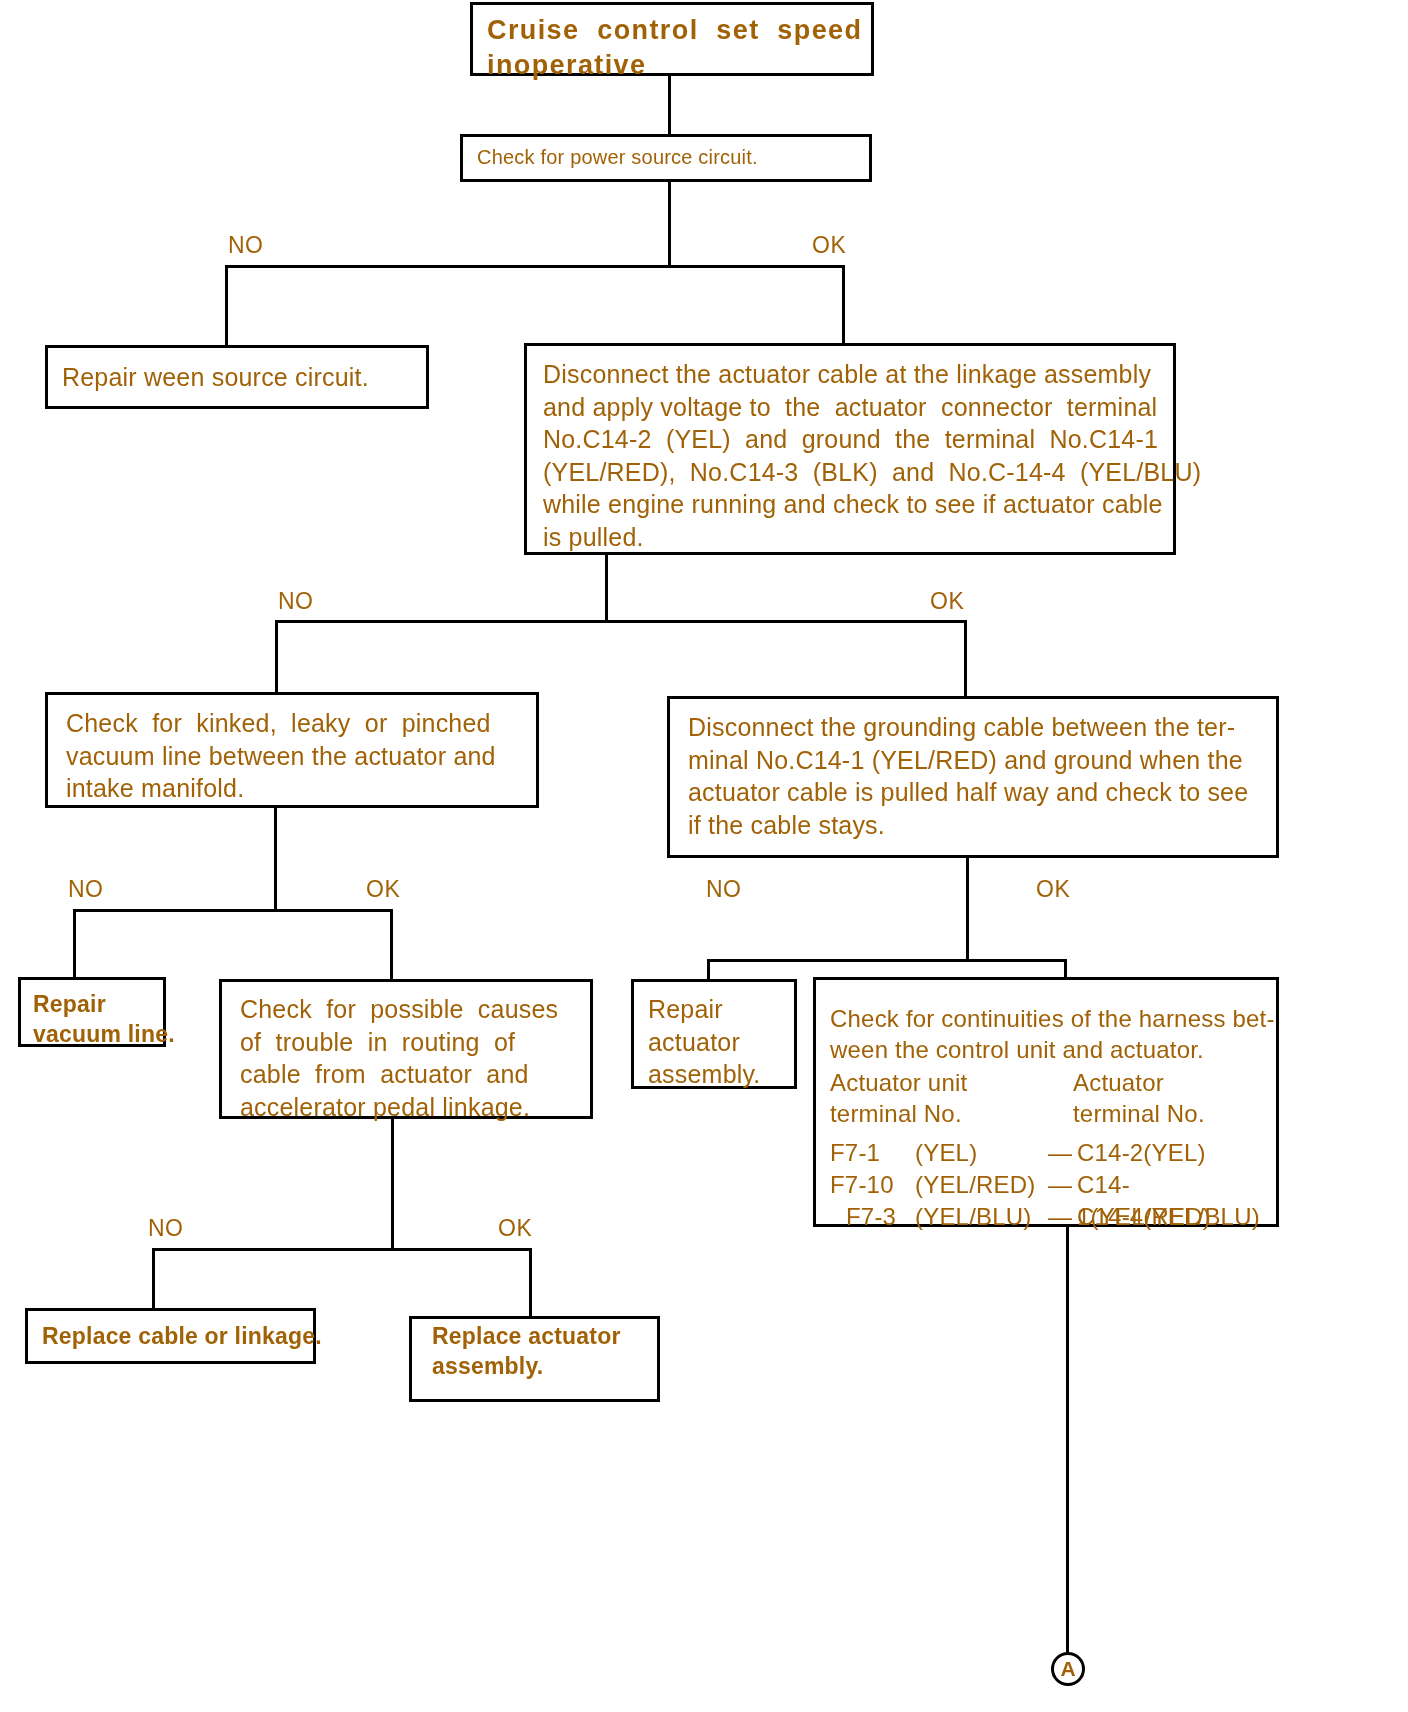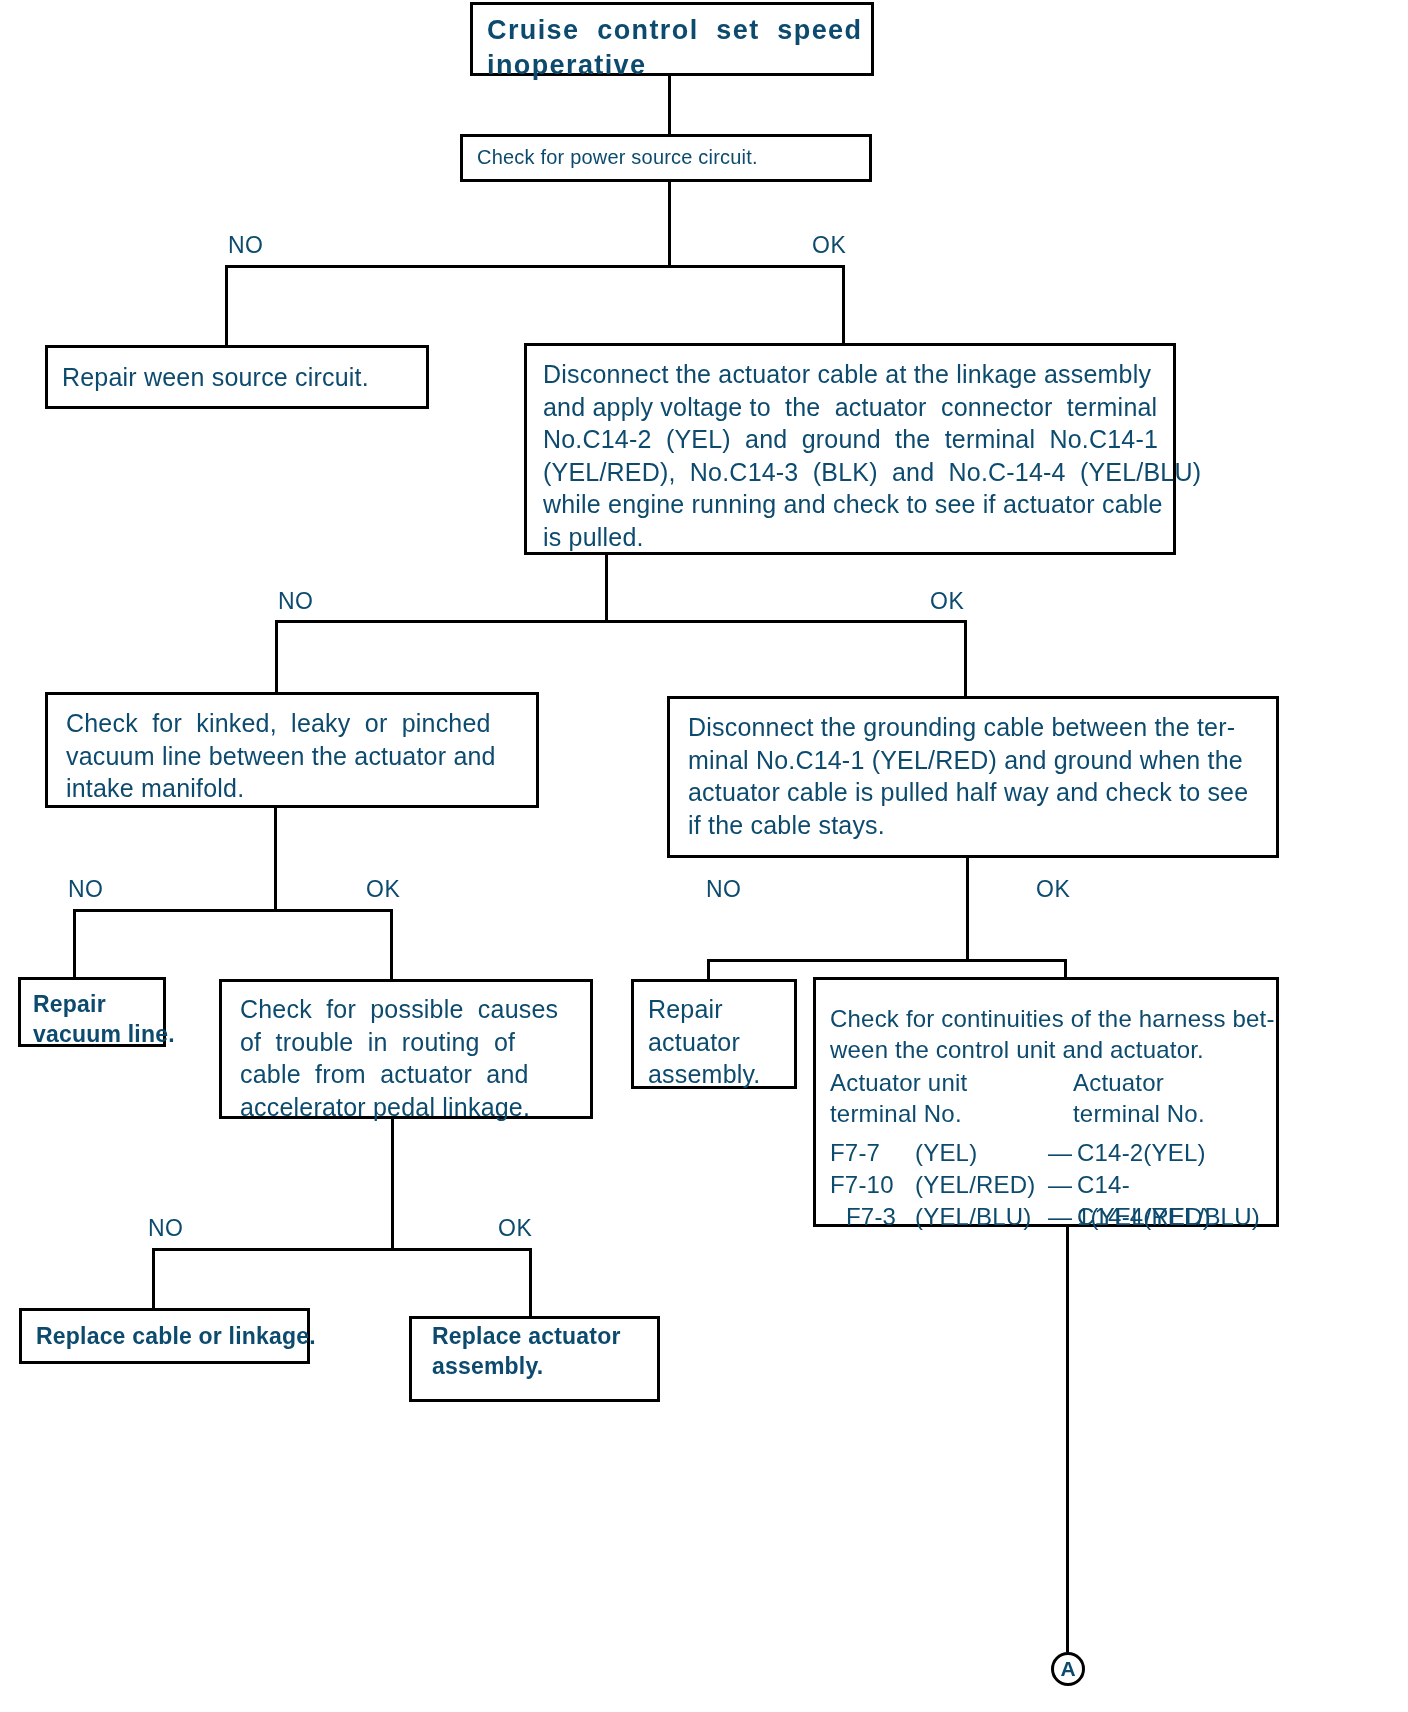--- a/index.html
+++ b/index.html
@@ -6,21 +6,21 @@
     margin: 0;
     padding: 0;
     background: #ffffff;
   }
   #page {
     position: relative;
     width: 1408px;
     height: 1712px;
     background: #ffffff;
     font-family: "Liberation Sans", sans-serif;
-    color: #0c4a6e;
+    color: #a16207;
     overflow: hidden;
   }
   .box {
     position: absolute;
     box-sizing: border-box;
     border: 3px solid #000;
     background: #fff;
     padding: 10px 14px;
     line-height: 1.30;
     letter-spacing: 0.2px;
@@ -152,21 +152,21 @@
     <span class="line t-24">Check for continuities of the harness bet-</span>
     <span class="line t-24">ween the control unit and actuator.</span>
     <div style="position:relative; height:62px; margin-top:2px;">
       <span class="t-24" style="position:absolute; left:0px; top:0px;">Actuator unit</span>
       <span class="t-24" style="position:absolute; left:0px; top:31px;">terminal No.</span>
       <span class="t-24" style="position:absolute; left:243px; top:0px;">Actuator</span>
       <span class="t-24" style="position:absolute; left:243px; top:31px;">terminal No.</span>
     </div>
     <div style="position:relative; height:100px; margin-top:8px;">
 
-      <span class="t-24" style="position:absolute; left:0px; top:0px;">F7-7</span>
+      <span class="t-24" style="position:absolute; left:0px; top:0px;">F7-1</span>
       <span class="t-24" style="position:absolute; left:85px; top:0px;">(YEL)</span>
       <span class="t-24" style="position:absolute; left:218px; top:0px;">—</span>
       <span class="t-24" style="position:absolute; left:247px; top:0px;">C14-2(YEL)</span>
 
       <span class="t-24" style="position:absolute; left:0px; top:32px;">F7-10</span>
       <span class="t-24" style="position:absolute; left:85px; top:32px;">(YEL/RED)</span>
       <span class="t-24" style="position:absolute; left:218px; top:32px;">—</span>
       <span class="t-24" style="position:absolute; left:247px; top:32px;">C14-1(YEL/RED)</span>
 
       <span class="t-24" style="position:absolute; left:0px; top:64px;margin-left:16px;">F7-3</span>
@@ -177,21 +177,21 @@
   </div>
 
   <div class="ln vl" style="left:391px; top:1119px; height:132px;"></div>
   <div class="ln hl" style="left:152px; top:1248px; width:380px;"></div>
   <div class="ln vl" style="left:152px; top:1248px; height:62px;"></div>
   <div class="ln vl" style="left:529px; top:1248px; height:70px;"></div>
 
   <div class="lbl" style="left:148px; top:1215px;">NO</div>
   <div class="lbl" style="left:498px; top:1215px;">OK</div>
 
-  <div class="box" style="left:19px; top:1308px; width:291px; height:56px; padding-top:11px;">
+  <div class="box" style="left:25px; top:1308px; width:291px; height:56px; padding-top:11px;">
     <span class="line t-23b">Replace cable or linkage.</span>
   </div>
 
   <div class="box" style="left:409px; top:1316px; width:251px; height:86px; padding:3px 20px;">
     <span class="line t-23b">Replace actuator</span>
     <span class="line t-23b">assembly.</span>
   </div>
 
   <div class="ln vl" style="left:1066px; top:1227px; height:425px;"></div>
   <div class="conn" style="left:1051px; top:1652px;">

